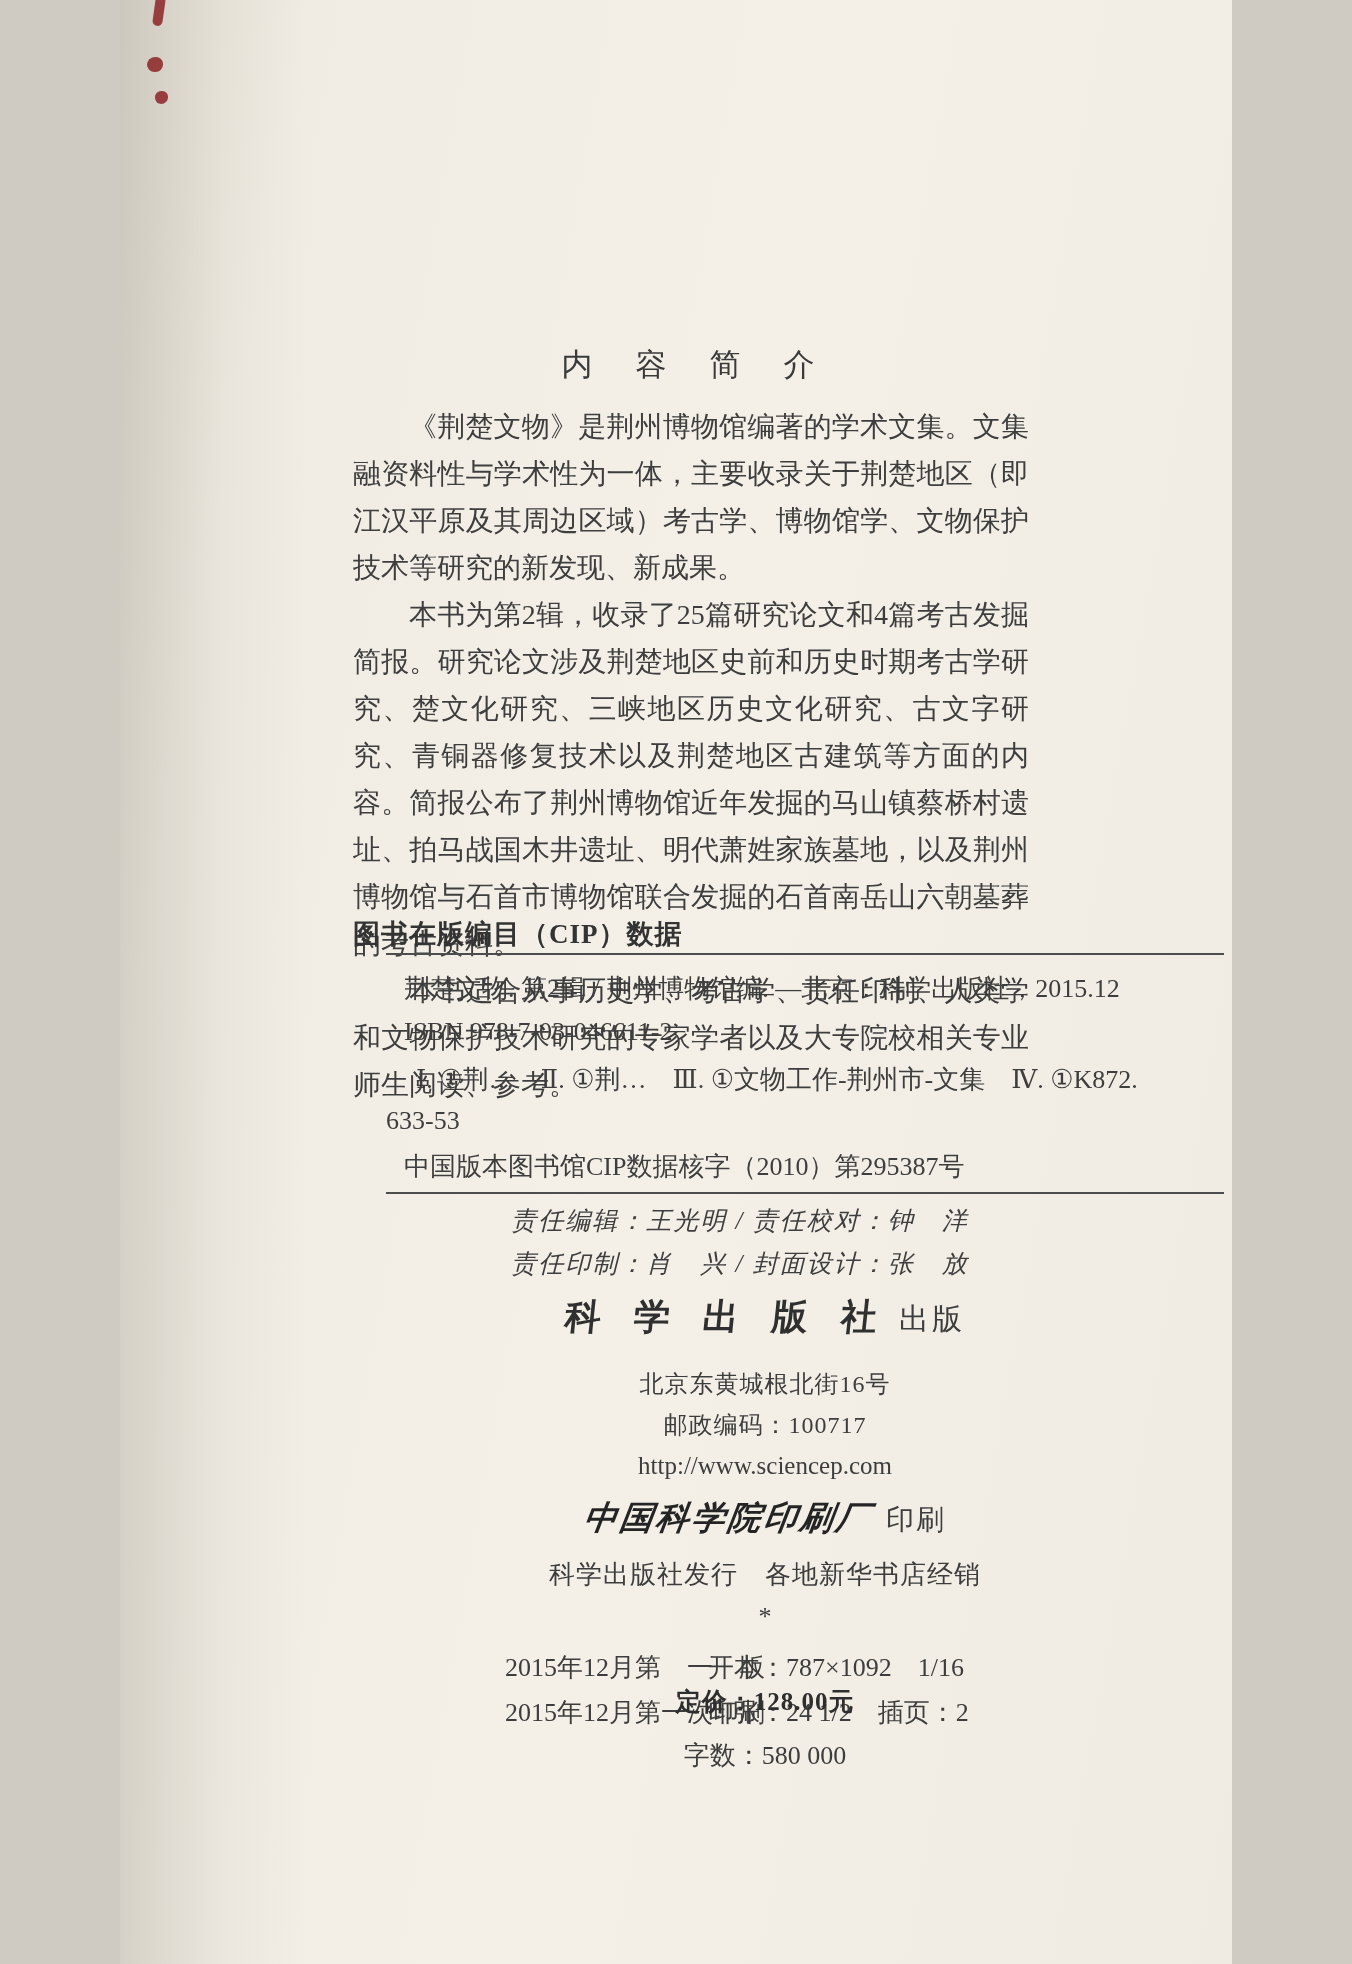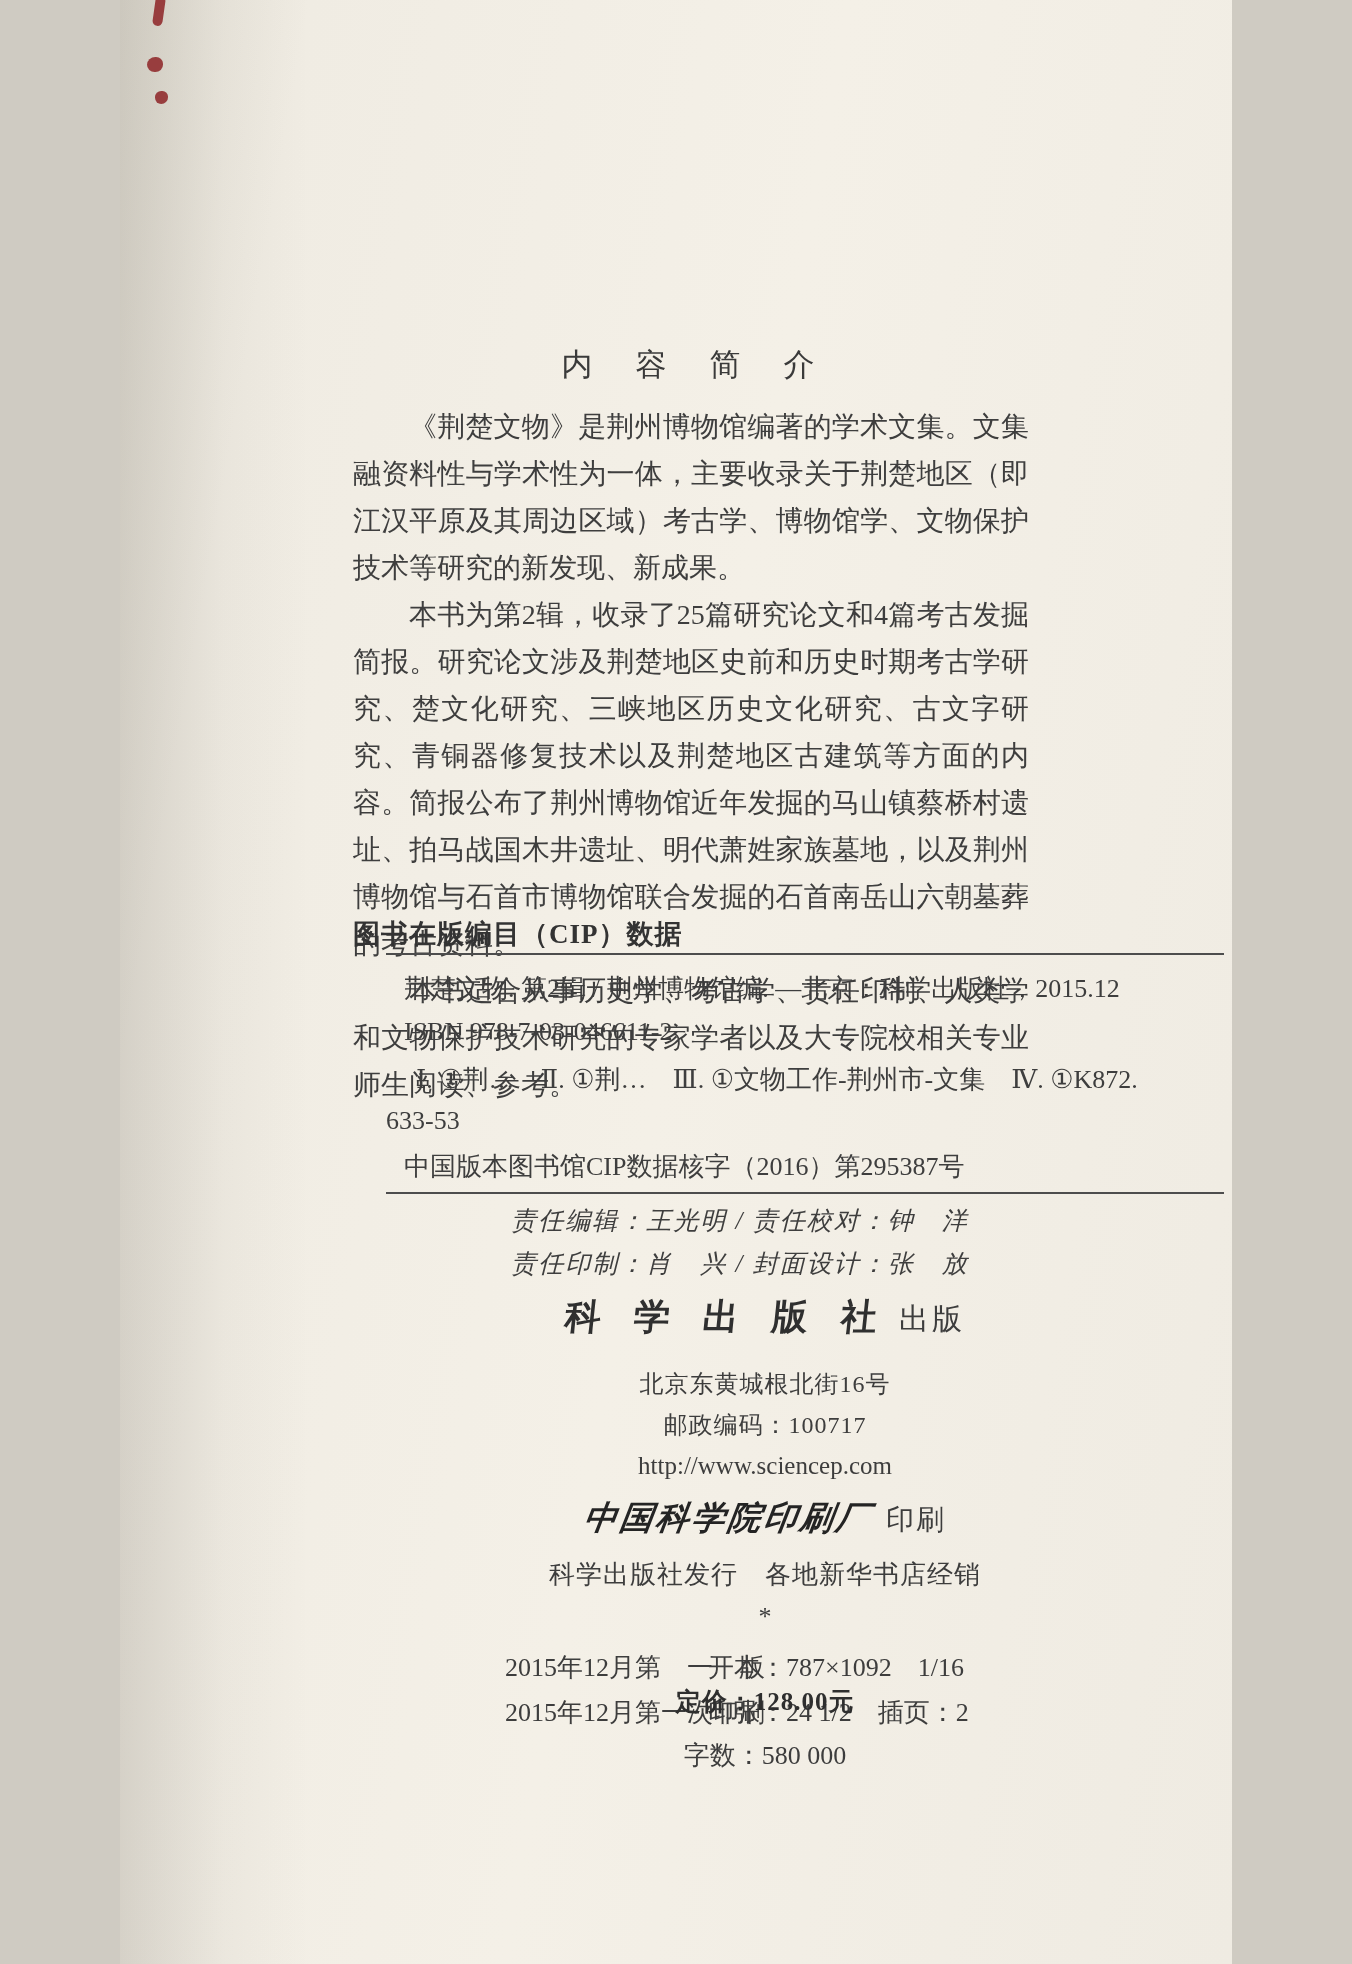--- a/index.html
+++ b/index.html
@@ -108,21 +108,21 @@
     <p>本书适合从事历史学、考古学、责任印制、人类学和文物保护技术研究的专家学者以及大专院校相关专业师生阅读、参考。</p>
   </div>
 
   <div class="abs cip-heading">图书在版编目（CIP）数据</div>
   <div class="abs rule rule-top"></div>
 
   <div class="abs cip-line cip-l1">荆楚文物. 第2辑 / 荆州博物馆编. —北京：科学出版社，2015.12</div>
   <div class="abs cip-line cip-l2">ISBN 978-7-03-046611-2</div>
   <div class="abs cip-line cip-l3">Ⅰ. ①荆…　Ⅱ. ①荆…　Ⅲ. ①文物工作-荆州市-文集　Ⅳ. ①K872.</div>
   <div class="abs cip-line cip-l4">633-53</div>
-  <div class="abs cip-line cip-l5">中国版本图书馆CIP数据核字（2016）第295387号</div>
+  <div class="abs cip-line cip-l5">中国版本图书馆CIP数据核字（2010）第295387号</div>
 
   <div class="abs rule rule-bottom"></div>
 
   <div class="abs staff-line staff1">责任编辑：王光明 / 责任校对：钟　洋</div>
   <div class="abs staff-line staff2">责任印制：肖　兴 / 封面设计：张　放</div>
 
   <div class="abs center-col pub-logo-line">
     <span class="brush">科 学 出 版 社</span><span class="logo-suffix">出版</span>
   </div>
 

